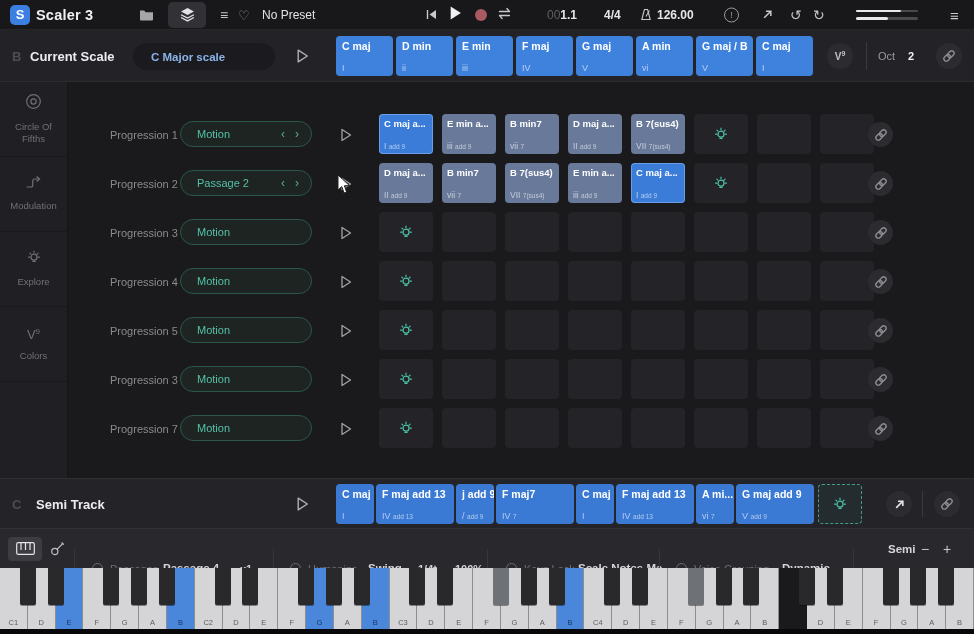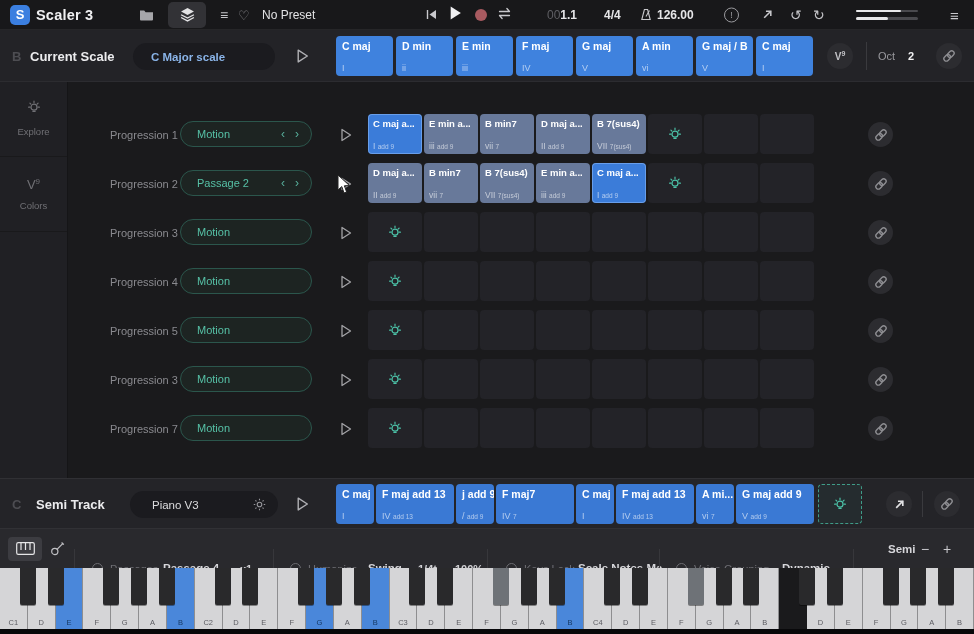--- a/index.html
+++ b/index.html
@@ -66,21 +66,21 @@
 
   
   #progs { position:absolute; left:68px; top:82px; width:906px; height:396px; }
   .prow { position:absolute; left:0; width:906px; height:49px; }
   .prow > * { position:absolute; }
   .p-label { left:42px; top:50%; transform:translateY(-50%); font-size:11px; color:#8a8a8f; white-space:nowrap; }
   .p-pill { left:112px; top:11px; width:132px; height:26px; border-radius:13px; border:1px solid #2b564c; background:#1d2422; display:flex; align-items:center; padding:0 12px 0 16px; }
   .p-pill .pm { font-size:11px; color:#56c0a6; }
   .p-pill .chev { margin-left:auto; color:#58b09c; font-size:12px; display:flex; gap:10px; }
   .p-play { left:272px; top:50%; transform:translateY(-50%); display:flex; }
-  .slots { left:300px; top:4px; display:flex; gap:2px; }
+  .slots { left:311px; top:4px; display:flex; gap:9px; }
   .slot { width:54px; height:40px; border-radius:4px; background:#232328; display:flex; align-items:center; justify-content:center; }
   .slot.chord { padding:4px 5px 3px; flex-direction:column; align-items:flex-start; justify-content:space-between; overflow:hidden; }
   .slot.blue { background:#3b7cd9; box-shadow:inset 0 0 0 1px rgba(160,200,255,.45); }
   .slot.slate { background:#68799a; }
   .slot .nm { font-size:9.5px; font-weight:bold; color:#fff; white-space:nowrap; }
   .slot .rn { font-size:8.5px; color:rgba(255,255,255,.6); white-space:nowrap; }
   .rn .sub, .chip .sub { font-size:6.5px; }
   .p-link { left:800px; top:12px; width:25px; height:25px; }
 
   
@@ -254,20 +254,34 @@
           <g fill="none" stroke="#8e8e92" stroke-width="1.4" transform="rotate(-45 7 7)">
             <rect x="0.8" y="4.6" width="7.2" height="4.8" rx="2.4"></rect>
             <rect x="6" y="4.6" width="7.2" height="4.8" rx="2.4"></rect>
           </g>
         </svg>
     </div>
   </div>
 
   <div id="sidebar">
       <div class="sb-item">
+        <span><svg width="17" height="17" viewBox="0 0 16 16" fill="none" stroke="currentColor" stroke-width="1.1">
+            <circle cx="8" cy="8" r="6.4"></circle>
+            <circle cx="8" cy="8" r="2.5"></circle>
+          </svg></span>
+        <div class="sb-label">Circle Of Fifths</div>
+      </div>
+      <div class="sb-item">
+        <span><svg width="17" height="14" viewBox="0 0 17 13" fill="none" stroke="currentColor" stroke-width="1.2">
+            <path d="M1.5 11.5 h4.5 a1.8 1.8 0 0 0 1.8 -1.8 v-4.4 a1.8 1.8 0 0 1 1.8 -1.8 h4.4"></path>
+            <path d="M11.6 1 L14.6 3.5 L11.6 6"></path>
+          </svg></span>
+        <div class="sb-label">Modulation</div>
+      </div>
+      <div class="sb-item">
         <span><svg width="16" height="16" viewBox="0 0 16 16" fill="none" stroke="currentColor" stroke-width="1.2" stroke-linecap="round">
             <circle cx="8" cy="8.2" r="3"></circle>
             <path d="M6.9 12.4h2.2M8 2.2v1.4M3.9 4.1l1 1M12.1 4.1l-1 1M2.6 8.2h1.4M12 8.2h1.4"></path>
           </svg></span>
         <div class="sb-label">Explore</div>
       </div>
       <div class="sb-item">
         <span><span class="sb-v9">V<sup>9</sup></span></span>
         <div class="sb-label">Colors</div>
       </div>
@@ -548,29 +562,20 @@
               <rect x="6" y="4.6" width="7.2" height="4.8" rx="2.4"></rect>
             </g>
           </svg>
         </div>
       </div>
     </div>
 
   <div id="maintrack">
     <div class="sec-letter">C</div>
     <div class="row-title" style="left:36px">Semi Track</div>
-    <div class="pill inst-pill">
-      <span>Piano V3</span>
-      <span class="sun">
-        <svg width="13" height="13" viewBox="0 0 12 12" fill="none" stroke="#97979c" stroke-width="1">
-            <circle cx="6" cy="6" r="2.1"></circle>
-            <path d="M6 .7v1.4M6 9.9v1.4M.7 6h1.4M9.9 6h1.4M2.2 2.2l1 1M8.8 8.8l1 1M9.8 2.2l-1 1M3.2 8.8l-1 1"></path>
-          </svg>
-      </span>
-    </div>
     <div class="row-play">
       <svg width="13" height="15" viewBox="0 0 12 14">
           <path d="M2 1.5 L10.5 7 L2 12.5 Z" fill="none" stroke="#b0b0b4" stroke-width="1.3" stroke-linejoin="round"></path>
         </svg>
     </div>
     <div id="mt-chords">
         <div class="mt-chip" style="width: 38px;">
           <span class="nm">C maj</span>
           <span class="rn"><span>I</span></span>
         </div>

